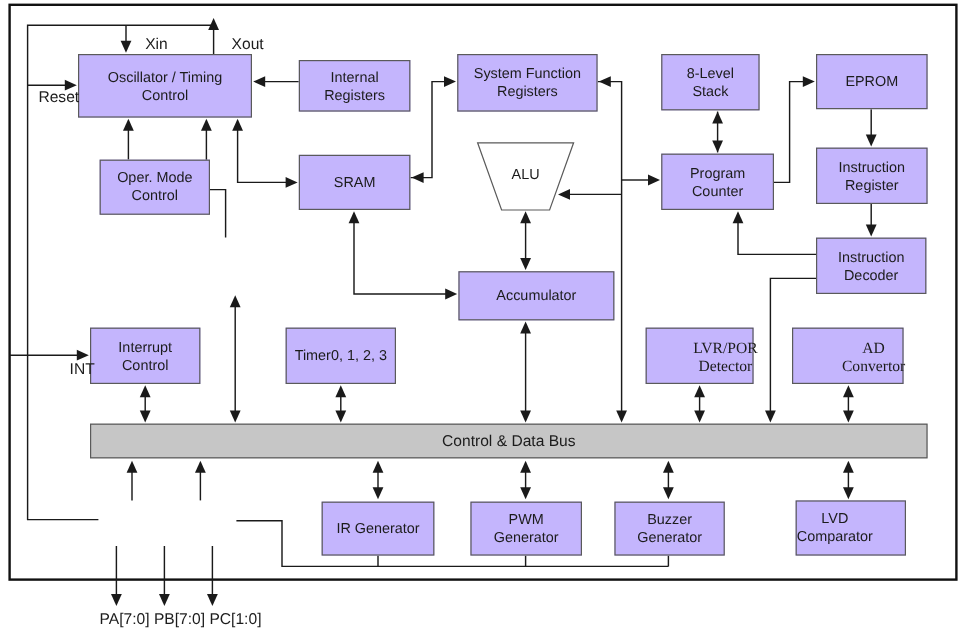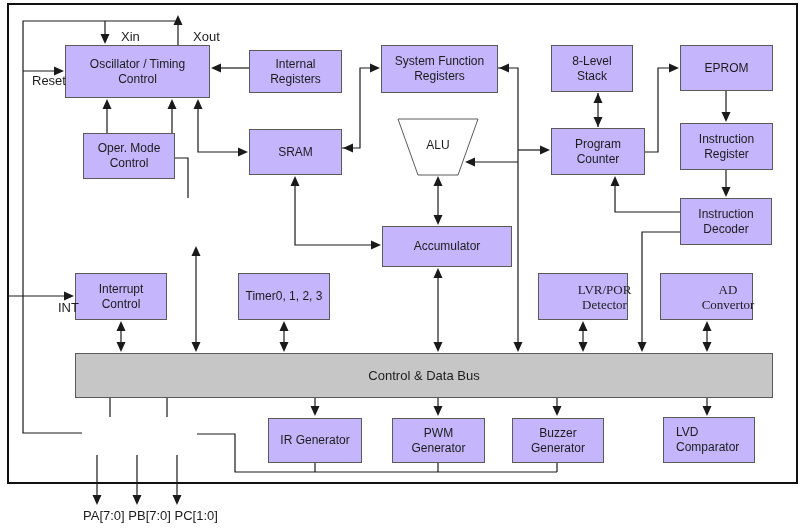--- a/index.html
+++ b/index.html
@@ -4,21 +4,21 @@
 <style>
   html,body{margin:0;padding:0;background:#ffffff;}
   #stage{position:relative;width:811px;height:529px;background:#fff;overflow:hidden;
          font-family:"Liberation Sans",sans-serif;}
   #wires{position:absolute;left:0;top:0;width:811px;height:529px;}
   .blk{position:absolute;background:#c4b5fd;border:1px solid #5a5a5a;box-sizing:border-box;
        display:flex;align-items:center;justify-content:center;text-align:center;
        font:12px/15px "Liberation Sans",sans-serif;color:#1c1c1c;white-space:pre-line;}
   .serif{font-family:"Liberation Serif",serif;font-size:13px;padding-left:43px;}
   .bus{background:#c6c6c6;font-size:13px;}
-  .left-text{justify-content:flex-start;text-align:left;padding-left:12px;}
+  .left-text{justify-content:flex-start;text-align:center;padding-left:0;}
   .alu-label{position:absolute;border:none;background:transparent;}
   .label{position:absolute;font:13px/15px "Liberation Sans",sans-serif;color:#1c1c1c;white-space:pre;padding-left:12px;}
 </style>
 </head>
 <body>
 
 <div id="stage">
 
   <svg id="wires" viewBox="0 0 811 529" xmlns="http://www.w3.org/2000/svg">
 
@@ -147,21 +147,21 @@
 Register</div>
   <div class="blk" style="left:382px;top:226px;width:130px;height:41px">Accumulator</div>
   <div class="blk" style="left:680px;top:198px;width:92px;height:47px">Instruction
 Decoder</div>
   <div class="blk" style="left:75px;top:273px;width:92px;height:47px">Interrupt
 Control</div>
   <div class="blk" style="left:238px;top:273px;width:92px;height:47px">Timer0, 1, 2, 3</div>
   <div class="blk serif" style="left:538px;top:273px;width:90px;height:47px">LVR/POR
 Detector</div>
   <div class="blk serif" style="left:660px;top:273px;width:93px;height:47px">AD Convertor</div>
-  <div class="blk bus" style="left:75px;top:353px;width:698px;height:45px">Control &amp; Data Bus</div>
+  <div class="blk bus" style="left:75px;top:353px;width:698px;height:29px">Control &amp; Data Bus</div>
   <div class="blk" style="left:268px;top:418px;width:94px;height:45px">IR Generator</div>
   <div class="blk" style="left:392px;top:418px;width:93px;height:45px">PWM
 Generator</div>
   <div class="blk" style="left:512px;top:418px;width:92px;height:45px">Buzzer
 Generator</div>
   <div class="blk left-text" style="left:663px;top:417px;width:92px;height:46px">LVD
 Comparator</div>
 
   <div class="label" style="left:109px;top:29px">Xin</div>
   <div class="label" style="left:181px;top:29px">Xout</div>

